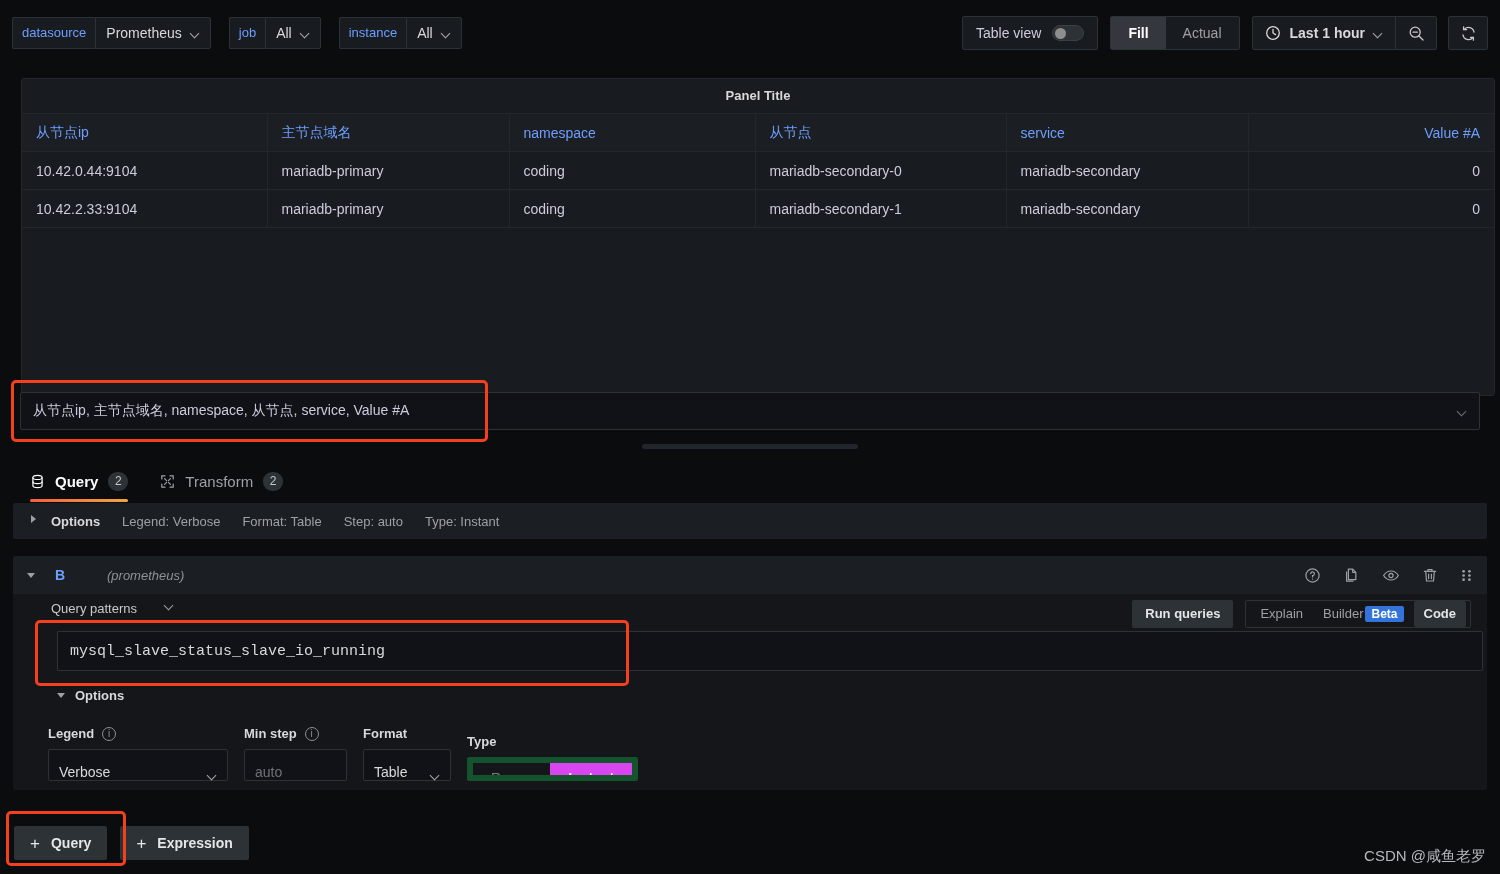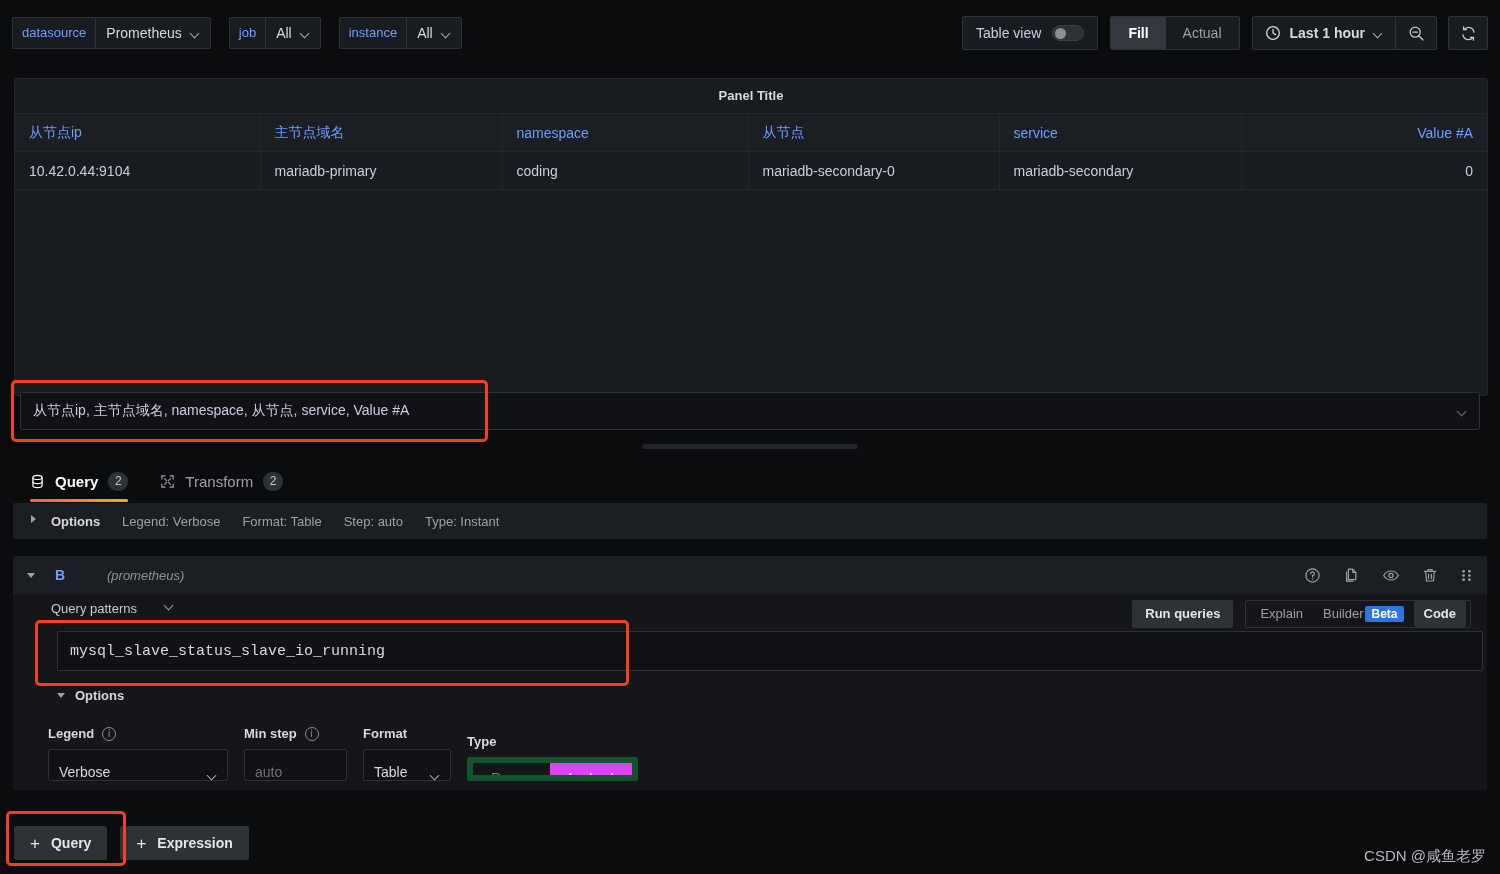--- a/index.html
+++ b/index.html
@@ -80,21 +80,21 @@
   .tp-btn { width: 40px; height: 100%; display: flex; align-items: center; justify-content: center; }
   .icon-refresh-wrap {
     margin-left: 11px;
     background: #181b1f; border: 1px solid #2c3235; border-radius: 2px;
     width: 40px; height: 34px; display: flex; align-items: center; justify-content: center;
   }
   svg { display: block; }
 
   
   .panel {
-    position: absolute; left: 14px; top: 78px; width: 1474px; height: 318px;
+    position: absolute; left: 21px; top: 78px; width: 1474px; height: 318px;
     background: #181b1f; border: 1px solid #23262b; border-radius: 3px;
     overflow: hidden;
   }
   .panel-title {
     height: 34px; line-height: 34px; text-align: center;
     font-size: 13px; font-weight: bold; color: #d8d9da;
   }
   table.tbl { width: 100%; border-collapse: collapse; table-layout: fixed; }
   table.tbl th, table.tbl td {
     text-align: left; font-weight: normal;
@@ -356,20 +356,28 @@
       </thead>
       <tbody>
         <tr>
           <td>10.42.0.44:9104</td>
           <td>mariadb-primary</td>
           <td>coding</td>
           <td>mariadb-secondary-0</td>
           <td>mariadb-secondary</td>
           <td class="num">0</td>
         </tr>
+        <tr>
+          <td>10.42.2.33:9104</td>
+          <td>mariadb-primary</td>
+          <td>coding</td>
+          <td>mariadb-secondary-1</td>
+          <td>mariadb-secondary</td>
+          <td class="num">0</td>
+        </tr>
       </tbody>
     </table>
   </div>
 
   <div class="fieldsel">
     <span>从节点ip, 主节点域名, namespace, 从节点, service, Value #A</span>
     <span class="chev fs-chev"></span>
   </div>
   <div class="hl-box" id="hl-fields"></div>
 

